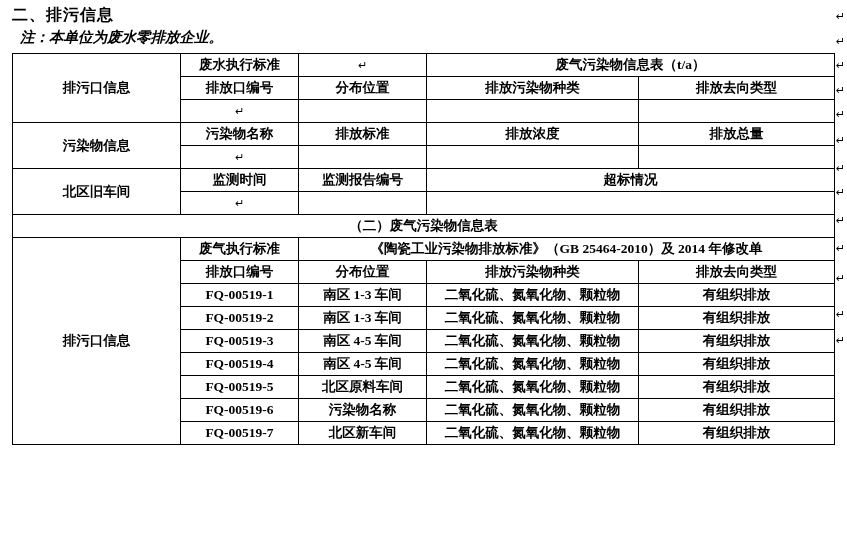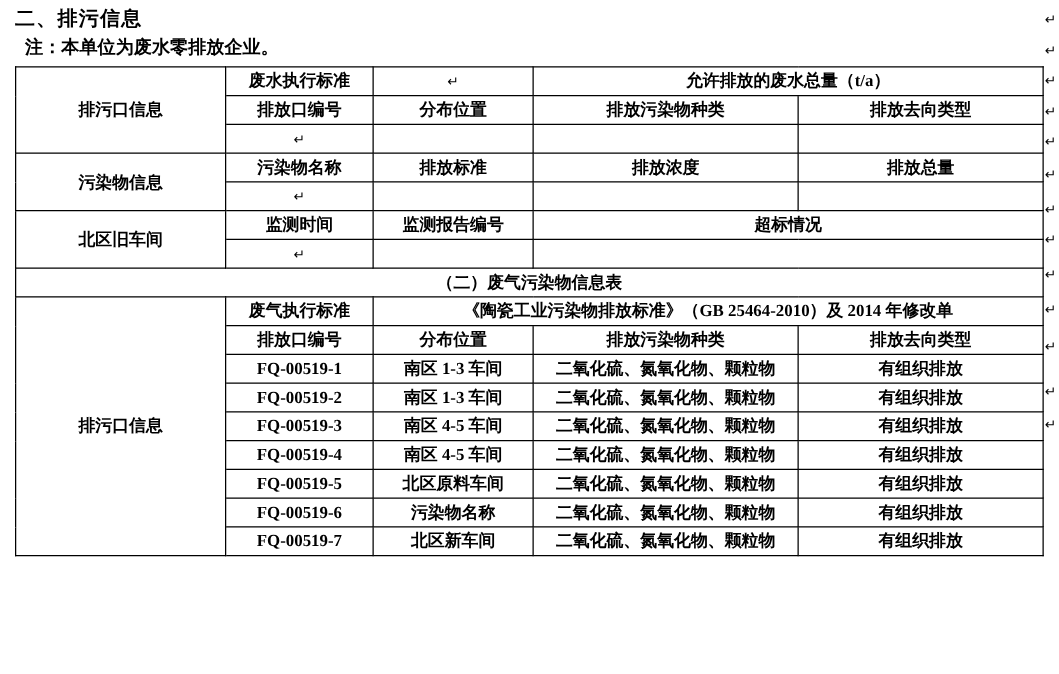--- a/index.html
+++ b/index.html
@@ -33,20 +33,21 @@
   .sub-title {
     text-align: center;
     font-size: 14.5px;
     font-weight: bold;
     margin-bottom: 3px;
   }
   .note {
     font-size: 14.5px;
     font-weight: bold;
     margin: 2px 0 6px 8px;
+    font-style: italic;
   }
   table.main {
     border-collapse: collapse;
     width: 822px;
     margin: 0 auto;
     table-layout: fixed;
   }
   table.main td {
     border: 1px solid #000000;
     font-size: 13.5px;
@@ -110,21 +111,21 @@
       <col style="width:128px">
       <col style="width:212px">
       <col style="width:196px">
     </colgroup>
     <tbody>
 
       <tr>
         <td rowspan="3" class="left-head">排污口信息</td>
         <td>废水执行标准</td>
         <td><span class="tiny-mark">↵</span></td>
-        <td colspan="2">允许排放的废水总量（t/a）</td>
+        <td colspan="2">废气污染物信息表（t/a）</td>
       </tr>
       <tr>
         <td>排放口编号</td>
         <td>分布位置</td>
         <td>排放污染物种类</td>
         <td>排放去向类型</td>
       </tr>
       <tr>
         <td class="empty"><span class="tiny-mark">↵</span></td>
         <td class="empty"></td>

